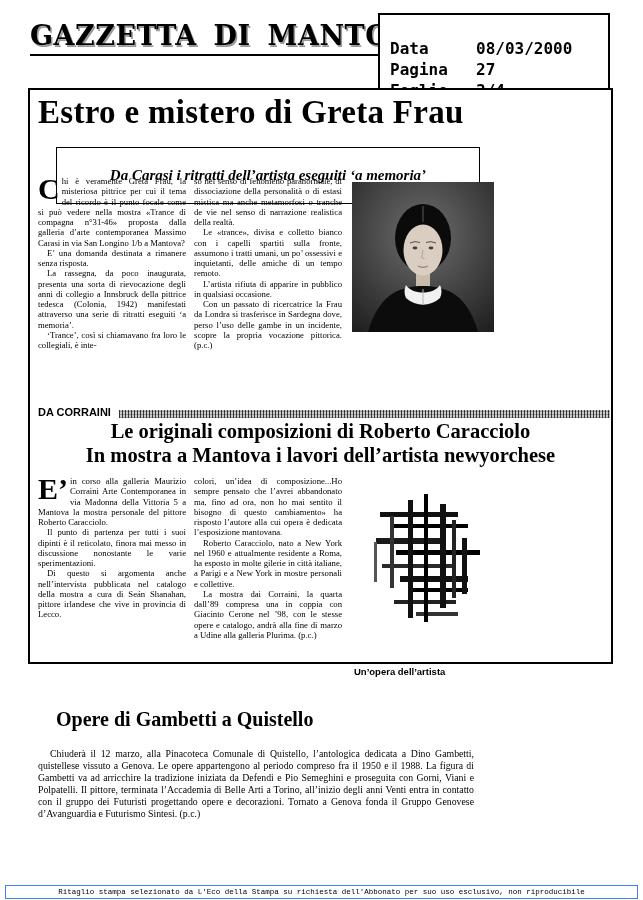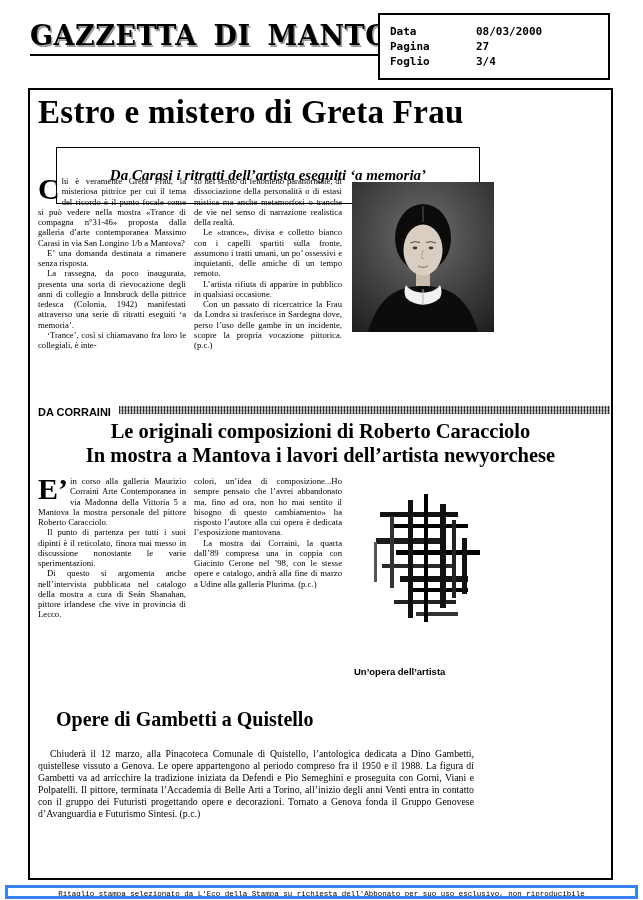--- a/index.html
+++ b/index.html
@@ -15,30 +15,30 @@
     position: absolute; left: 30px; top: 20px;
     font-family: "DejaVu Serif", serif; font-weight: bold;
     font-size: 27px; letter-spacing: 0.5px; word-spacing: 7px;
     white-space: nowrap; color: #000;
     text-shadow: 1.5px 1.5px 0 #9a9a9a;
     border-bottom: 2px solid #000; padding-bottom: 3px;
   }
   
   .info-box {
     position: absolute; left: 378px; top: 13px; width: 232px;
-    border: 2px solid #000; padding: 8px 10px 8px;
-    font-family: "DejaVu Sans Mono", monospace; font-weight: bold; font-size: 11px;
+    border: 2px solid #000; padding: 22px 10px 8px;
+    font-family: "DejaVu Sans Mono", monospace; font-weight: bold; font-size: 16px;
     background: #fff;
   }
   .info-row { display: flex; margin: 2px 0; }
   .info-label { flex: 0 0 74px; }
   .info-value { flex: 1; margin-left: 12px; }
   
   .main-box {
-    position: absolute; left: 28px; top: 88px; width: 585px; height: 792px;
+    position: absolute; left: 28px; top: 88px; width: 585px; height: 576px;
     border: 2px solid #000; background: #fff;
   }
   .headline1 {
     position: absolute; left: 8px; top: 4px;
     font-size: 33px; font-weight: bold; white-space: nowrap; letter-spacing: 0.3px;
   }
   .subtitle-box {
     position: absolute; left: 26px; top: 57px; width: 424px;
     border: 1px solid #000; padding: 19px 6px;
     font-style: italic; font-weight: bold; font-size: 15px; text-align: center;
@@ -55,21 +55,21 @@
   }
   .para + .para { text-indent: 9px; }
   .dropcap {
     float: left; font-size: 30px; line-height: 24px; font-weight: bold;
     padding: 1px 2px 0 0;
   }
   .photo-frame { position: absolute; left: 322px; top: 92px; width: 142px; height: 150px; }
   .photo-frame svg, .art-frame svg { display: block; width: 100%; height: 100%; }
   .divider {
     position: absolute; left: 8px; top: 316px; width: 572px; height: 12px;
-    display: flex; align-items: flex-start; gap: 8px;
+    display: flex; align-items: flex-end; gap: 8px;
   }
   .divider-label {
     font-family: "Liberation Sans", sans-serif; font-weight: bold; font-size: 11px;
     white-space: nowrap;
   }
   .divider-bar {
     flex: 1; height: 8px;
     background-image:
       repeating-linear-gradient(90deg, rgba(40,40,40,0.9) 0 1px, rgba(200,200,200,0.6) 1px 3px),
       repeating-linear-gradient(0deg, #555 0 1px, #cfcfcf 1px 3px);
@@ -90,21 +90,21 @@
     font-size: 20px; font-weight: bold; white-space: nowrap;
   }
   .a3body {
     position: absolute; left: 8px; top: 658px; width: 436px;
     font-size: 9.8px; line-height: 1.22; text-align: justify; text-indent: 12px;
     hyphens: auto; -webkit-hyphens: auto;
   }
   
   .footer-strip {
     position: absolute; left: 5px; top: 885px; width: 633px; height: 14px;
-    border: 3px solid #3b82f6; text-align: center;
+    border: 1px solid #3b82f6; text-align: center;
     font-family: "Liberation Mono", monospace; font-size: 7.5px; line-height: 12px;
     white-space: nowrap; overflow: hidden; background: #fff;
   }
 </style>
 </head>
 <body>
 
 <div class="page">
 
   <div class="masthead">GAZZETTA DI MANTOVA</div>
@@ -178,20 +178,21 @@
     <h2 class="headline2 l2">In mostra a Mantova i lavori dell’artista newyorchese</h2>
 
     <div class="col a2c1">
       <p class="para"><span class="dropcap">E’</span><span>in corso alla galleria Maurizio Corraini Arte Contemporanea in via Madonna della Vittoria 5 a Mantova la mostra personale del pittore Roberto Caracciolo.</span></p>
       <p class="para">Il punto di partenza per tutti i suoi dipinti è il reticolato, finora mai messo in discussione nonostante le varie sperimentazioni.</p>
       <p class="para">Di questo si argomenta anche nell’intervista pubblicata nel catalogo della mostra a cura di Seán Shanahan, pittore irlandese che vive in provincia di Lecco.</p>
     </div>
 
     <div class="col a2c2">
       <p class="para">colori, un’idea di composizione...Ho sempre pensato che l’avrei abbandonato ma, fino ad ora, non ho mai sentito il bisogno di questo cambiamento» ha risposto l’autore alla cui opera è dedicata l’esposizione mantovana.</p>
+      <p class="para">Roberto Caracciolo, nato a New York nel 1960 e attualmente residente a Roma, ha esposto in molte gilerie in città italiane, a Parigi e a New York in mostre personali e collettive.</p>
       <p class="para">La mostra dai Corraini, la quarta dall’89 compresa una in coppia con Giacinto Cerone nel ’98, con le stesse opere e catalogo, andrà alla fine di marzo a Udine alla galleria Plurima. (p.c.)</p>
     </div>
 
     <div class="art-frame">
       <svg viewBox="0 0 142 170" preserveAspectRatio="none" aria-hidden="true">
         <rect width="142" height="170" fill="#ffffff"></rect>
         <rect x="28" y="30" width="78" height="5" fill="#111"></rect>
         <rect x="40" y="42" width="76" height="4" fill="#000"></rect>
         <rect x="24" y="56" width="64" height="6" fill="#1a1a1a"></rect>
         <rect x="44" y="68" width="84" height="5" fill="#000"></rect>

